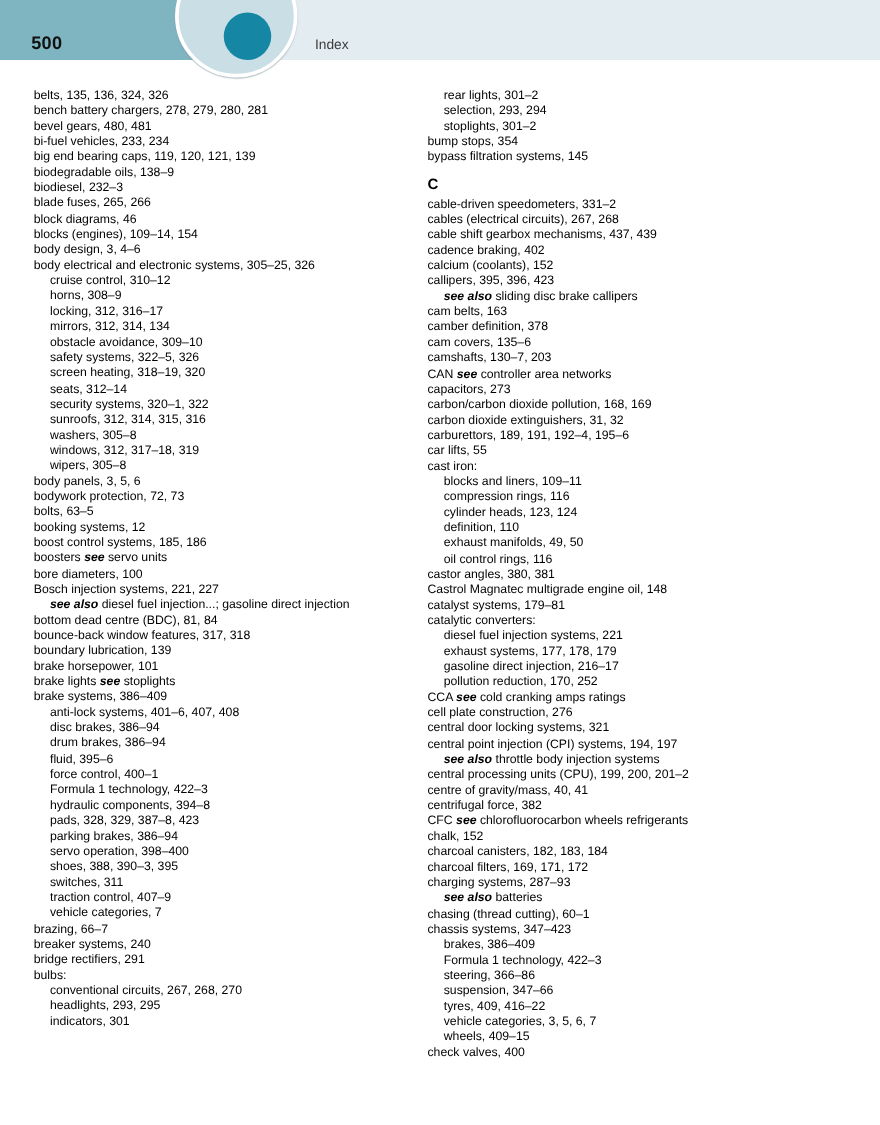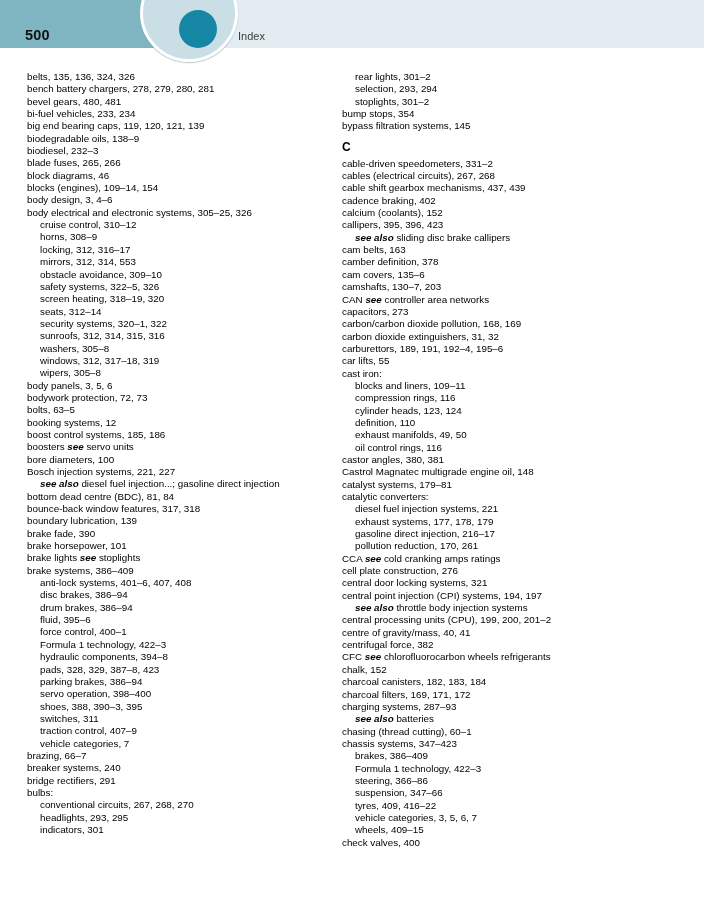--- a/index.html
+++ b/index.html
@@ -36,21 +36,21 @@
     width:38px;height:38px;border-radius:50%;
     background:#1586a4;
     z-index:3;
   }
   .page-number{
     position:absolute;left:25px;bottom:5px;
     font-size:14.5px;font-weight:bold;color:#111;
     z-index:4;letter-spacing:0.2px;
   }
   .section-title{
-    position:absolute;left:238px;bottom:6px;
+    position:absolute;left:252px;bottom:6px;
     font-size:11px;color:#3c3c3c;
     z-index:4;
   }
   
   .columns{
     position:absolute;top:71px;left:0;width:704px;
   }
   .col{
     position:absolute;top:0;
     font-size:9.8px;line-height:12.35px;
@@ -88,21 +88,21 @@
       <div class="entry"><span>biodegradable oils, 138–9</span></div>
       <div class="entry"><span>biodiesel, 232–3</span></div>
       <div class="entry"><span>blade fuses, 265, 266</span></div>
       <div class="entry"><span>block diagrams, 46</span></div>
       <div class="entry"><span>blocks (engines), 109–14, 154</span></div>
       <div class="entry"><span>body design, 3, 4–6</span></div>
       <div class="entry"><span>body electrical and electronic systems, 305–25, 326</span></div>
       <div class="entry sub"><span>cruise control, 310–12</span></div>
       <div class="entry sub"><span>horns, 308–9</span></div>
       <div class="entry sub"><span>locking, 312, 316–17</span></div>
-      <div class="entry sub"><span>mirrors, 312, 314, 553</span></div>
+      <div class="entry sub"><span>mirrors, 312, 314, 134</span></div>
       <div class="entry sub"><span>obstacle avoidance, 309–10</span></div>
       <div class="entry sub"><span>safety systems, 322–5, 326</span></div>
       <div class="entry sub"><span>screen heating, 318–19, 320</span></div>
       <div class="entry sub"><span>seats, 312–14</span></div>
       <div class="entry sub"><span>security systems, 320–1, 322</span></div>
       <div class="entry sub"><span>sunroofs, 312, 314, 315, 316</span></div>
       <div class="entry sub"><span>washers, 305–8</span></div>
       <div class="entry sub"><span>windows, 312, 317–18, 319</span></div>
       <div class="entry sub"><span>wipers, 305–8</span></div>
       <div class="entry"><span>body panels, 3, 5, 6</span></div>
@@ -110,21 +110,20 @@
       <div class="entry"><span>bolts, 63–5</span></div>
       <div class="entry"><span>booking systems, 12</span></div>
       <div class="entry"><span>boost control systems, 185, 186</span></div>
       <div class="entry"><span>boosters </span><span class="it">see</span><span> servo units</span></div>
       <div class="entry"><span>bore diameters, 100</span></div>
       <div class="entry"><span>Bosch injection systems, 221, 227</span></div>
       <div class="entry sub"><span class="it">see also</span><span> diesel fuel injection...; gasoline direct injection</span></div>
       <div class="entry"><span>bottom dead centre (BDC), 81, 84</span></div>
       <div class="entry"><span>bounce-back window features, 317, 318</span></div>
       <div class="entry"><span>boundary lubrication, 139</span></div>
-      <div class="entry"><span>brake fade, 390</span></div>
       <div class="entry"><span>brake horsepower, 101</span></div>
       <div class="entry"><span>brake lights </span><span class="it">see</span><span> stoplights</span></div>
       <div class="entry"><span>brake systems, 386–409</span></div>
       <div class="entry sub"><span>anti-lock systems, 401–6, 407, 408</span></div>
       <div class="entry sub"><span>disc brakes, 386–94</span></div>
       <div class="entry sub"><span>drum brakes, 386–94</span></div>
       <div class="entry sub"><span>fluid, 395–6</span></div>
       <div class="entry sub"><span>force control, 400–1</span></div>
       <div class="entry sub"><span>Formula 1 technology, 422–3</span></div>
       <div class="entry sub"><span>hydraulic components, 394–8</span></div>
@@ -174,21 +173,21 @@
       <div class="entry sub"><span>definition, 110</span></div>
       <div class="entry sub"><span>exhaust manifolds, 49, 50</span></div>
       <div class="entry sub"><span>oil control rings, 116</span></div>
       <div class="entry"><span>castor angles, 380, 381</span></div>
       <div class="entry"><span>Castrol Magnatec multigrade engine oil, 148</span></div>
       <div class="entry"><span>catalyst systems, 179–81</span></div>
       <div class="entry"><span>catalytic converters:</span></div>
       <div class="entry sub"><span>diesel fuel injection systems, 221</span></div>
       <div class="entry sub"><span>exhaust systems, 177, 178, 179</span></div>
       <div class="entry sub"><span>gasoline direct injection, 216–17</span></div>
-      <div class="entry sub"><span>pollution reduction, 170, 261</span></div>
+      <div class="entry sub"><span>pollution reduction, 170, 252</span></div>
       <div class="entry"><span>CCA </span><span class="it">see</span><span> cold cranking amps ratings</span></div>
       <div class="entry"><span>cell plate construction, 276</span></div>
       <div class="entry"><span>central door locking systems, 321</span></div>
       <div class="entry"><span>central point injection (CPI) systems, 194, 197</span></div>
       <div class="entry sub"><span class="it">see also</span><span> throttle body injection systems</span></div>
       <div class="entry"><span>central processing units (CPU), 199, 200, 201–2</span></div>
       <div class="entry"><span>centre of gravity/mass, 40, 41</span></div>
       <div class="entry"><span>centrifugal force, 382</span></div>
       <div class="entry"><span>CFC </span><span class="it">see</span><span> chlorofluorocarbon wheels refrigerants</span></div>
       <div class="entry"><span>chalk, 152</span></div>

